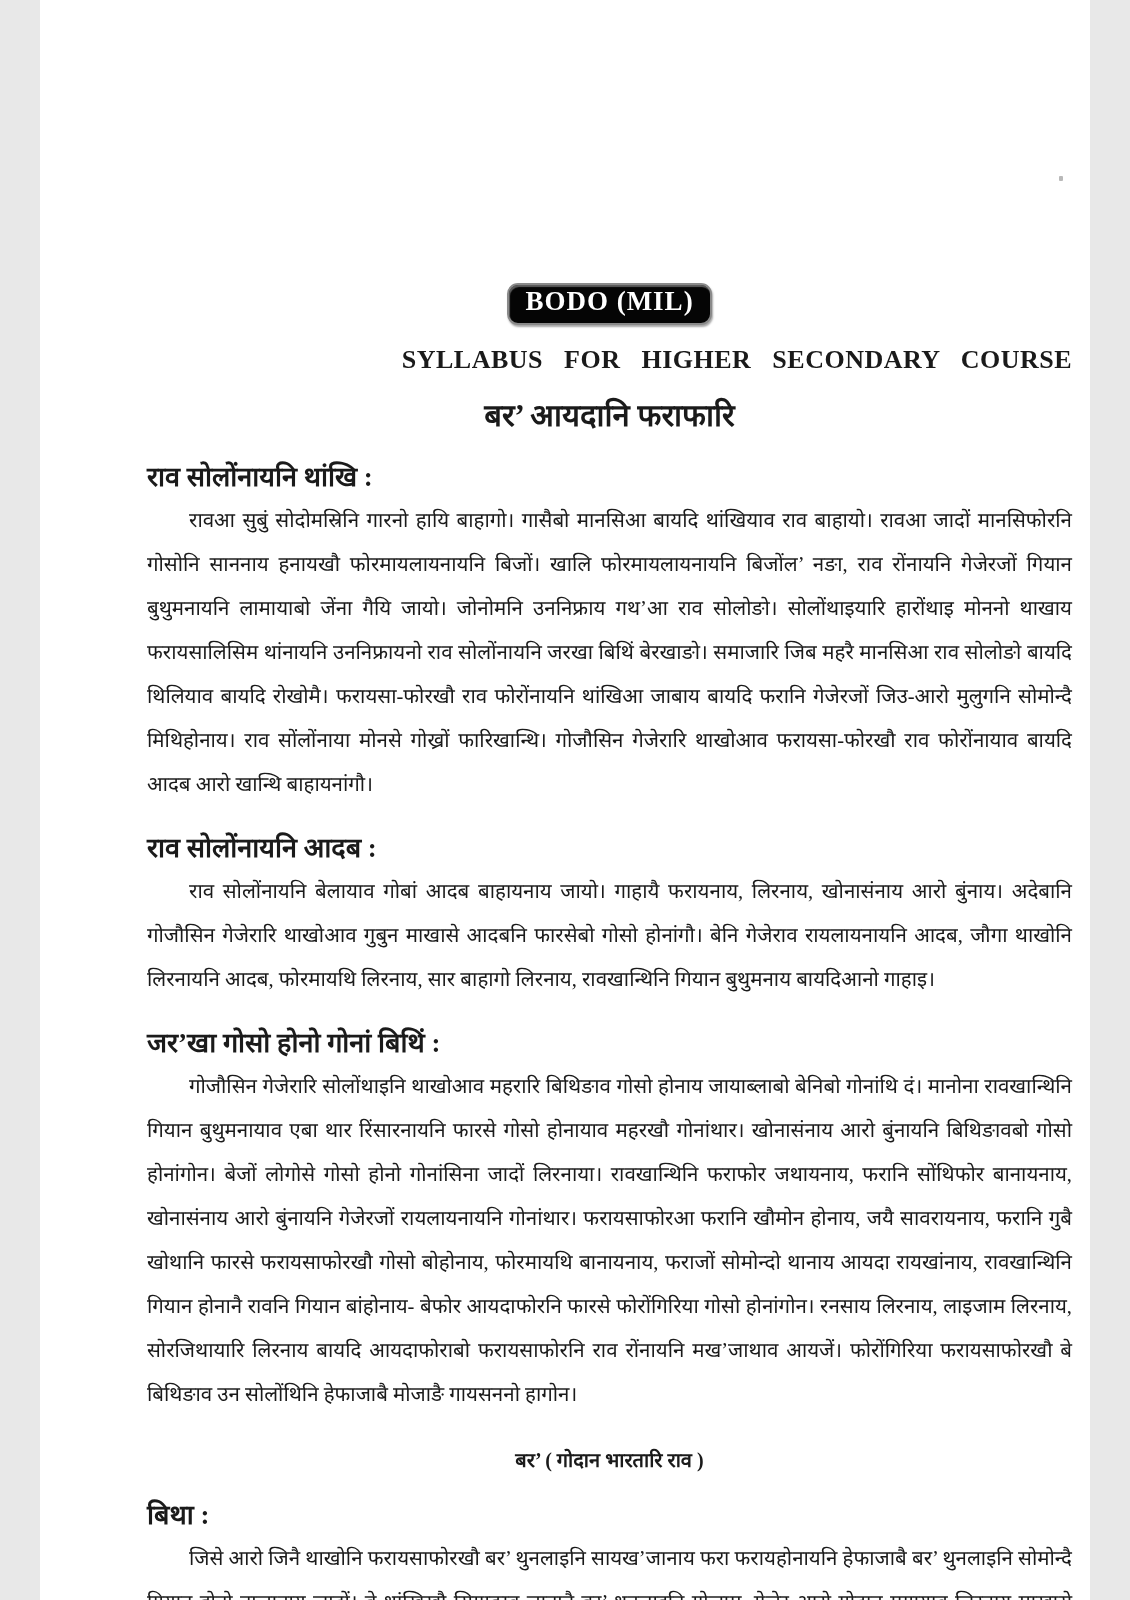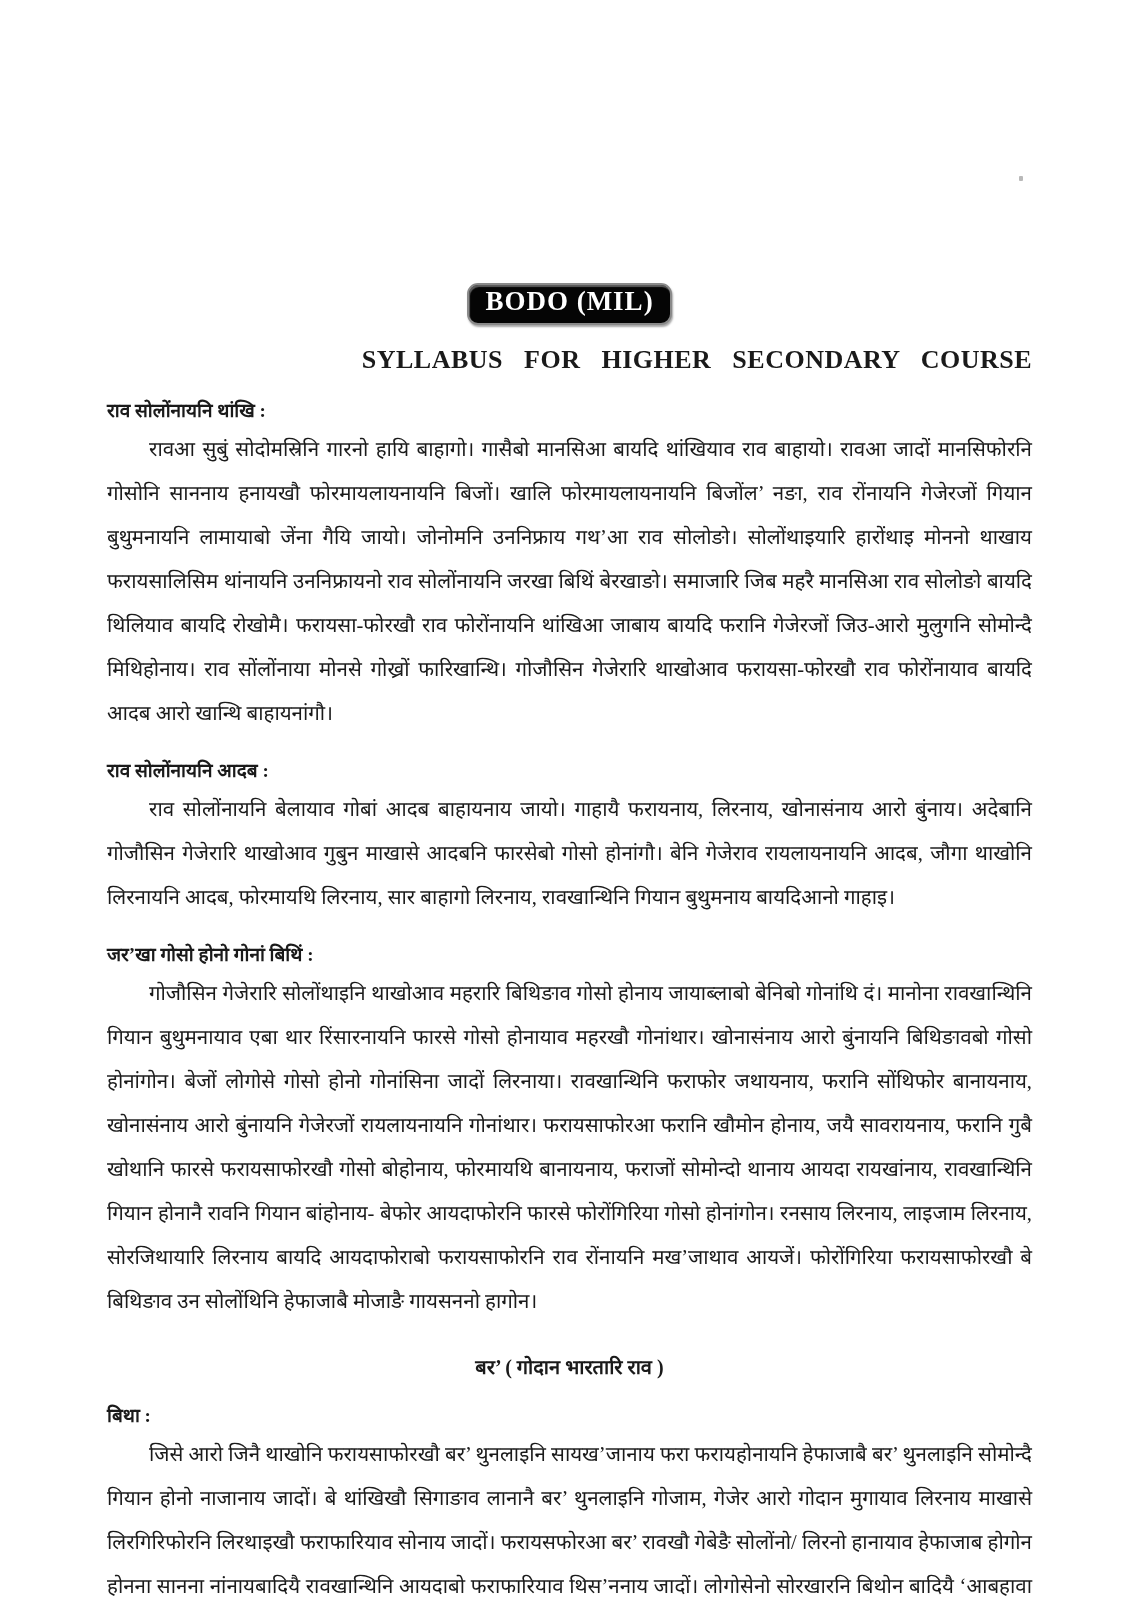--- a/index.html
+++ b/index.html
@@ -1,18 +1,18 @@
 <!DOCTYPE html>
 <html lang="brx"><head>
 <meta charset="utf-8">
 <style>
   html,body{margin:0;padding:0;background:#e8e8e8;}
   .page{
     position:relative;
-    width:1130px;height:1600px;
+    width:1050px;height:1600px;
     margin:0 auto;
     background:#ffffff;
     font-family:"Liberation Serif","DejaVu Serif",serif;
     color:#1a1a1a;
     overflow:hidden;
     box-sizing:border-box;
   }
   .content{
     position:absolute;
     left:107px;top:283px;
@@ -40,21 +40,21 @@
     word-spacing:14px;
   }
   .title-bodo{
     margin:18px 0 0 0;
     text-align:center;
     font-size:31px;
     font-weight:bold;
   }
   .sec-heading{
     margin:22px 0 4px 0;
-    font-size:19px;
+    font-size:27px;
     font-weight:bold;
     text-align:left;
   }
   .sec-body{
     margin:0;
     font-size:20.5px;
     line-height:44px;
     text-align:justify;
     text-indent:42px;
   }
@@ -80,20 +80,21 @@
   <span class="speck"></span>
 
   <div class="content">
 
     <div class="badge-row">
       <span class="badge">BODO (MIL)</span>
     </div>
 
     <h1 class="title-en">SYLLABUS  FOR  HIGHER  SECONDARY  COURSE</h1>
 
+    <h2 class="title-bodo">बर’ आयदानि फराफारि</h2>
 
     <section>
       <h3 class="sec-heading">राव सोलोंनायनि थांखि :</h3>
       <p class="sec-body">रावआ सुबुं सोदोमस्रिनि गारनो हायि बाहागो। गासैबो मानसिआ बायदि थांखियाव राव बाहायो। रावआ जादों मानसिफोरनि गोसोनि साननाय हनायखौ फोरमायलायनायनि बिजों। खालि फोरमायलायनायनि बिजोंल’ नङा, राव रोंनायनि गेजेरजों गियान बुथुमनायनि लामायाबो जेंना गैयि जायो। जोनोमनि उननिफ्राय गथ’आ राव सोलोङो। सोलोंथाइयारि हारोंथाइ मोननो थाखाय फरायसालिसिम थांनायनि उननिफ्रायनो राव सोलोंनायनि जरखा बिथिं बेरखाङो। समाजारि जिब महरै मानसिआ राव सोलोङो बायदि थिलियाव बायदि रोखोमै। फरायसा-फोरखौ राव फोरोंनायनि थांखिआ जाबाय बायदि फरानि गेजेरजों जिउ-आरो मुलुगनि सोमोन्दै मिथिहोनाय। राव सोंलोंनाया मोनसे गोख्रों फारिखान्थि। गोजौसिन गेजेरारि थाखोआव फरायसा-फोरखौ राव फोरोंनायाव बायदि आदब आरो खान्थि बाहायनांगौ।</p>
     </section>
 
     <section>
       <h3 class="sec-heading">राव सोलोंनायनि आदब :</h3>
       <p class="sec-body">राव सोलोंनायनि बेलायाव गोबां आदब बाहायनाय जायो। गाहायै फरायनाय, लिरनाय, खोनासंनाय आरो बुंनाय। अदेबानि गोजौसिन गेजेरारि थाखोआव गुबुन माखासे आदबनि फारसेबो गोसो होनांगौ। बेनि गेजेराव रायलायनायनि आदब, जौगा थाखोनि लिरनायनि आदब, फोरमायथि लिरनाय, सार बाहागो लिरनाय, रावखान्थिनि गियान बुथुमनाय बायदिआनो गाहाइ।</p>
     </section>

